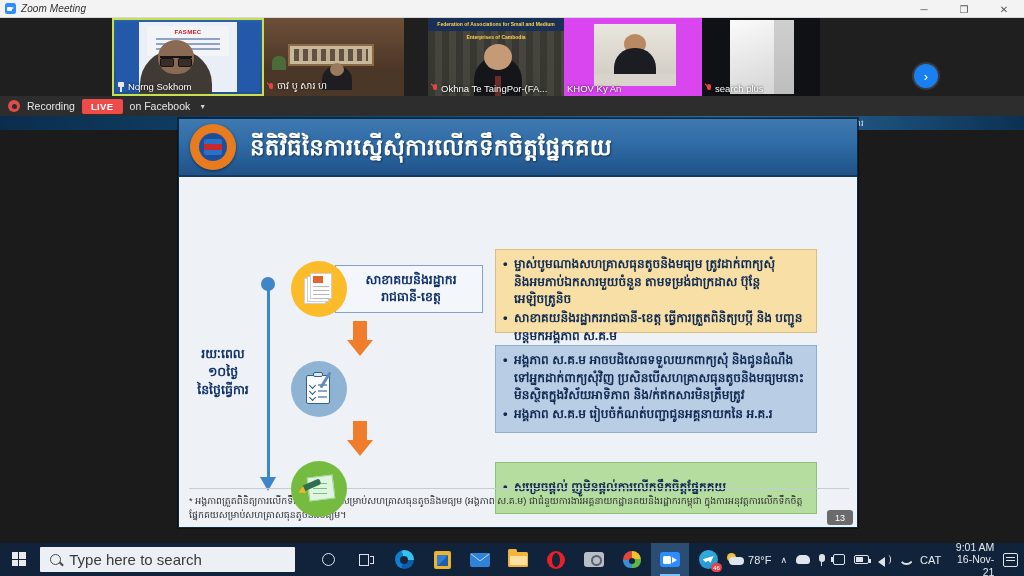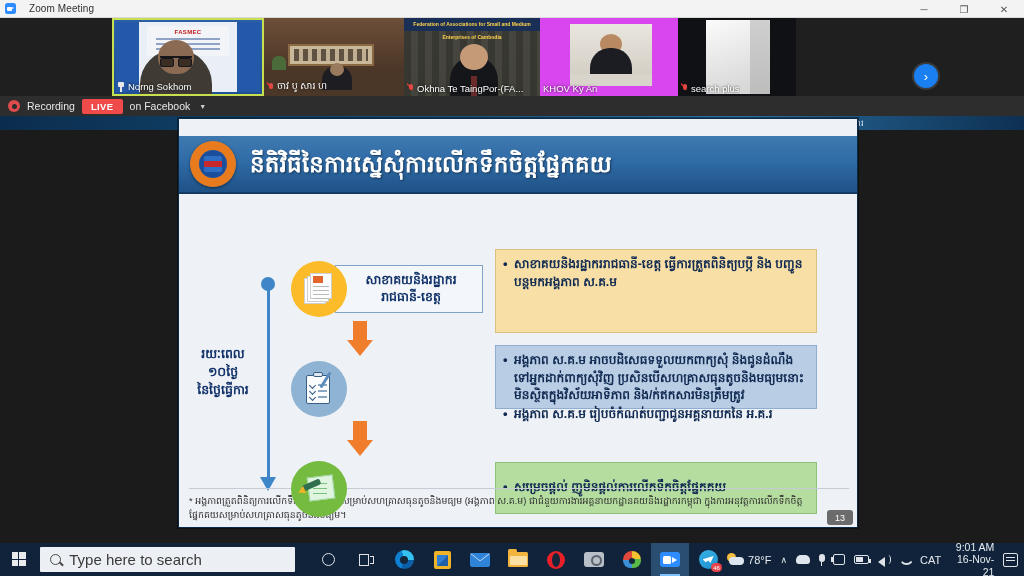--- a/index.html
+++ b/index.html
@@ -10,21 +10,21 @@
     background: #1b1b1b;
   }
   #app { position: relative; width: 1024px; height: 576px; }
 
   
   .titlebar {
     position: absolute; left: 0; top: 0; width: 1024px; height: 18px;
     background: #f3f3f3; display: flex; align-items: center;
     border-bottom: 1px solid #d8d8d8;
   }
-  .titlebar-left { display: flex; align-items: center; gap: 13px; padding-left: 5px; }
+  .titlebar-left { display: flex; align-items: center; gap: 5px; padding-left: 5px; font-style: italic; }
   .zoom-logo {
     width: 11px; height: 11px; border-radius: 2.5px; background: #2d8cff;
     position: relative;
   }
   .zoom-logo::after {
     content: ""; position: absolute; left: 2px; top: 3.5px;
     width: 5px; height: 4px; background: #fff; border-radius: 1px;
   }
   .zoom-logo::before {
     content: ""; position: absolute; left: 6.6px; top: 3.8px;
@@ -107,21 +107,21 @@
   .t2 .wallart::after { content:""; position:absolute; left:4px; top:3px; right:4px; bottom:3px;
       background: repeating-linear-gradient(90deg,#5f5242 0 5px,#bfae92 5px 9px); }
   .t2 .sofa { position:absolute; left:0; right:0; bottom:0; height:26px; background:#4a3728; }
   .t2 .p { position:absolute; left:58px; bottom:6px; width:30px; height:24px;
       background:#1d1d22; border-radius:14px 14px 0 0; }
   .t2 .ph { position:absolute; left:66px; bottom:20px; width:14px; height:13px;
       background:#9a7a5d; border-radius:50%; }
   .t2 .plant { position:absolute; left:8px; bottom:14px; width:14px; height:26px;
       background:#4b6b3a; border-radius:6px 6px 2px 2px; }
 
-  .t3 { width: 136px; background: #23272b; }
+  .t3 { width: 136px; background: #23272b; margin-left: 24px; }
   .t3 .bg { position:absolute; inset:0; background: linear-gradient(180deg,#2f3338 0%,#1c2024 100%); }
   .t3 .topband { position:absolute; left:0; right:0; top:0; height:13px; background:#1a2f55; }
   .t3 .topband span { display:block; text-align:center; font-size:5px; color:#ffd34d;
       line-height:13px; font-weight:bold; }
   .t3 .relief { position:absolute; left:0; right:0; top:13px; bottom:0;
       background: repeating-linear-gradient(90deg,#3b3a33 0 7px,#4b4a40 7px 14px); opacity:.85; }
   .t3 .p { position:absolute; left:46px; bottom:0; width:48px; height:40px;
       background:#15161a; border-radius:24px 24px 0 0; }
   .t3 .ph { position:absolute; left:56px; bottom:26px; width:28px; height:26px;
       background:#c49a77; border-radius:50%; }
@@ -182,21 +182,21 @@
     font-size: 8.5px; color: #cfe4f5; letter-spacing: .2px;
   }
 
   .slide {
     position: absolute; left: 178px; top: 118px; width: 680px; height: 410px;
     background: #eef1f6; border: 1px solid #0b2a48;
     box-shadow: 0 0 0 1px rgba(0,0,0,.4);
     overflow: hidden;
   }
   .slide-title-bar {
-    position: absolute; left: 0; top: 17px; width: 680px; height: 58px;
+    position: absolute; left: 0; top: 0; width: 680px; height: 58px;
     background: linear-gradient(180deg,#3f79b0 0%, #2f6ba6 45%, #1f5287 100%);
     border-bottom: 2px solid #123a63;
     display: flex; align-items: center;
   }
   .emblem {
     width: 46px; height: 46px; margin-left: 11px; border-radius: 50%; position: relative;
     background: radial-gradient(circle at 50% 50%, #ffd75e 0 42%, #e87b1e 42% 72%, #f6a23a 72% 100%);
     box-shadow: 0 1px 3px rgba(0,0,0,.5);
     flex: 0 0 auto;
   }
@@ -308,21 +308,21 @@
   }
   .rbox ul { list-style: none; }
   .rbox li {
     font-size: 12.2px; line-height: 1.45; color: #102a52; font-weight: bold;
     padding-left: 11px; position: relative; margin-bottom: 1px;
   }
   .rbox li::before {
     content: "\2022"; position: absolute; left: 0; top: -1px; font-size: 13px;
   }
   .rb1 { top: 72px; height: 84px; background: #f7dfa6; border-color: #d9bf80; }
-  .rb2 { top: 168px; height: 64px; background: #b9cde4; border-color: #8fadd0; }
+  .rb2 { top: 168px; height: 88px; background: #b9cde4; border-color: #8fadd0; }
   .rb3 { top: 285px; height: 52px; background: #b6dda0; border-color: #8fc177;
          display: flex; align-items: center; }
 
   
   .footnote {
     position: absolute; left: 10px; right: 10px; bottom: 6px;
     border-top: 1px solid #c6ccd6; padding-top: 5px;
   }
   .footnote p {
     font-size: 9.4px; line-height: 1.55; color: #2c2c2c; padding-right: 46px;
@@ -617,20 +617,21 @@
             <span class="ln" style="left:11px;top:14px"></span>
             <span class="ln" style="left:11px;top:19px"></span>
             <span class="pen"></span>
             <span class="nib"></span>
           </div>
         </div>
       </div>
 
       <div class="rbox rb1">
         <ul>
+          <li>ម្ចាស់បូមណាងសហគ្រាសធុនតូចនិងមធ្យម ត្រូវដាក់ពាក្យសុំ និងអមភាប់ឯកសារមួយចំនួន តាមទម្រង់ជាក្រដាស ប៊ុន្តែអេឡិចត្រូនិច</li>
           <li>សាខាគយនិងរដ្ឋាកររាជធានី-ខេត្ត ធ្វើការត្រួតពិនិត្យបប្ភី និង បញ្ជូនបន្តមកអង្គភាព ស.គ.ម</li>
         </ul>
       </div>
 
       <div class="rbox rb2">
         <ul>
           <li>អង្គភាព ស.គ.ម អាចបដិសេធទទួលយកពាក្យសុំ និងជូនដំណឹងទៅអ្នកដាក់ពាក្យសុំវិញ ប្រសិនបើសហគ្រាសធុនតូចនិងមធ្យមនោះមិនស្ថិតក្នុងវិស័យអាទិភាព និង/ក់ឥកសារមិនត្រឹមត្រូវ</li>
           <li>អង្គភាព ស.គ.ម រៀបចំកំណត់បញ្ជាជូនអគ្គនាយកនៃ អ.គ.រ</li>
         </ul>
       </div>

